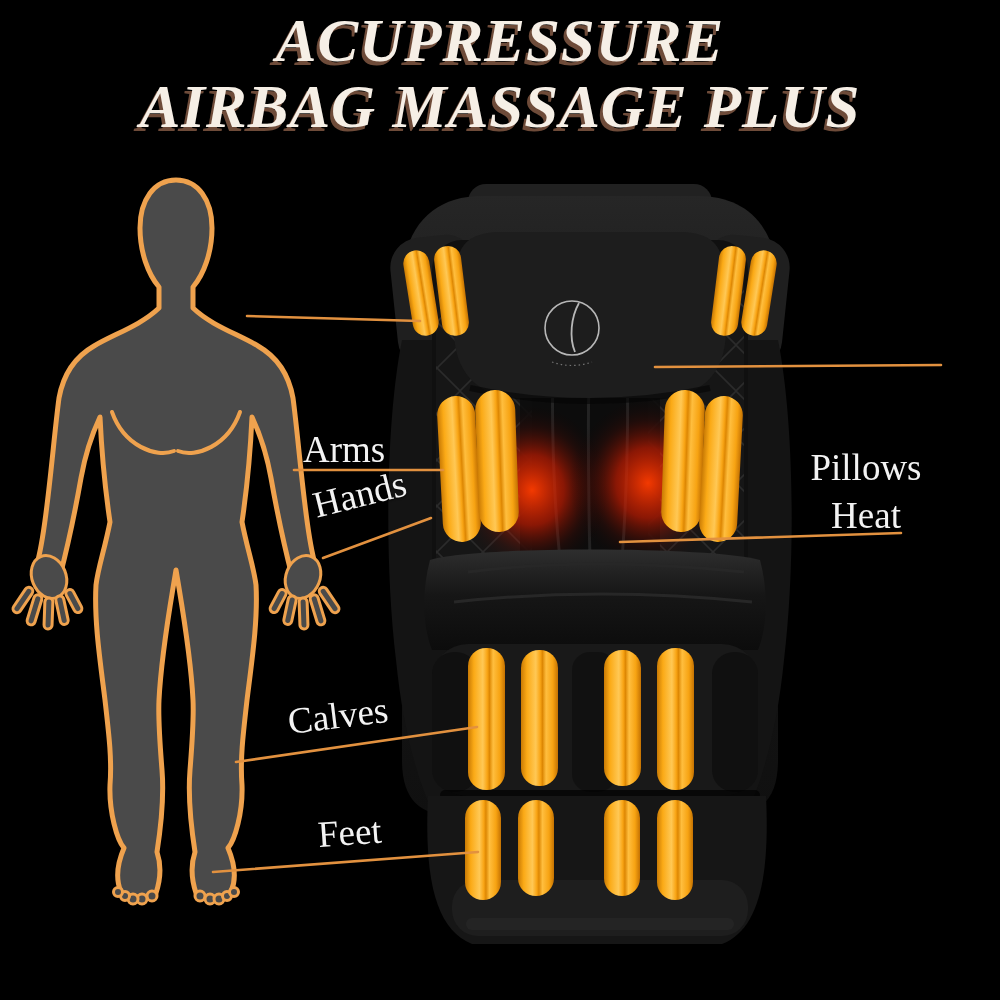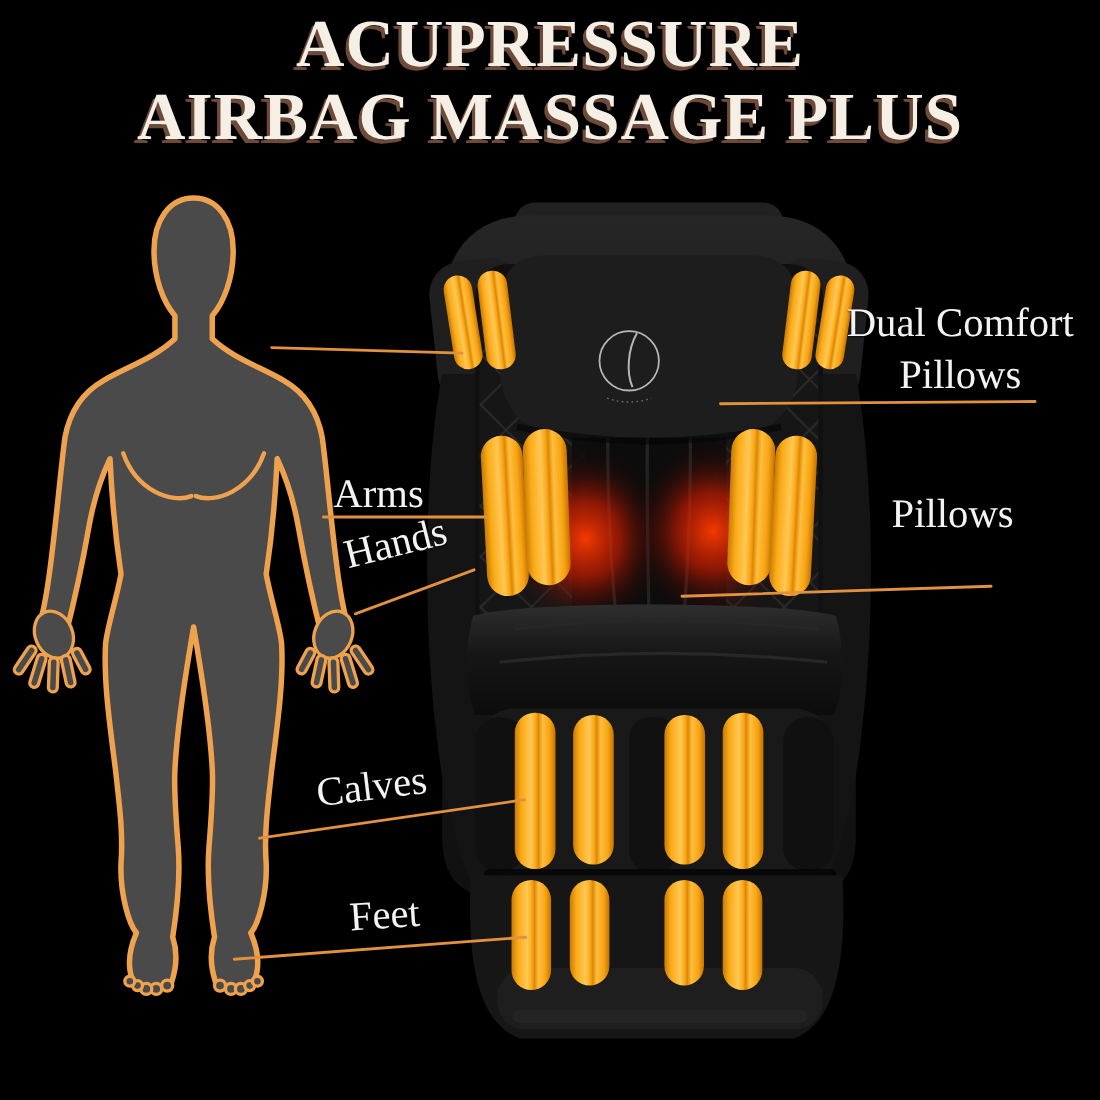--- a/index.html
+++ b/index.html
@@ -17,20 +17,21 @@
     background:var(--background);
     font-family:"Liberation Serif","DejaVu Serif",serif;
   }
   #art{position:absolute;left:0;top:0;}
   .title{
     position:absolute;top:8px;left:0;width:1000px;text-align:center;
     font-weight:bold;font-size:61px;line-height:66px;letter-spacing:1px;
     color:var(--title-fill);
     text-shadow:-3px 4px 0 var(--title-shadow);
     white-space:nowrap;
+    font-style:italic;
   }
   .label{
     position:absolute;color:var(--label-text);font-size:37px;line-height:1.05;
     white-space:nowrap;text-shadow:0 1px 2px rgba(0,0,0,.8);
   }
   .label.center{text-align:center;white-space:normal;line-height:48px;}
   .lbl-shoulders{left:236px;top:263px;}
   .lbl-dual{left:748px;top:270px;width:250px;}
   .lbl-arms{left:303px;top:431px;text-align:center;}
   .lbl-hands{left:314px;top:487px;transform:rotate(-14deg);transform-origin:left center;}
@@ -250,30 +251,27 @@
       <line class="leader" x1="213" y1="872" x2="478" y2="852"></line>
     </g>
   </svg>
 
   <div class="title">
     <div>ACUPRESSURE</div>
     <div>AIRBAG MASSAGE PLUS</div>
   </div>
 
 
-  <div class="label center lbl-dual">
-    <div>Dual Comfort</div>
-    <div>Pillows</div>
-  </div>
 
   <div class="label lbl-arms">Arms</div>
 
   <div class="label lbl-hands">Hands</div>
 
   <div class="label center lbl-lumbar">
     <div>Pillows</div>
+    <div>Heat</div>
   </div>
 
   <div class="label lbl-calves">Calves</div>
 
   <div class="label lbl-feet">Feet</div>
 
 </div>
 
 </body></html>

